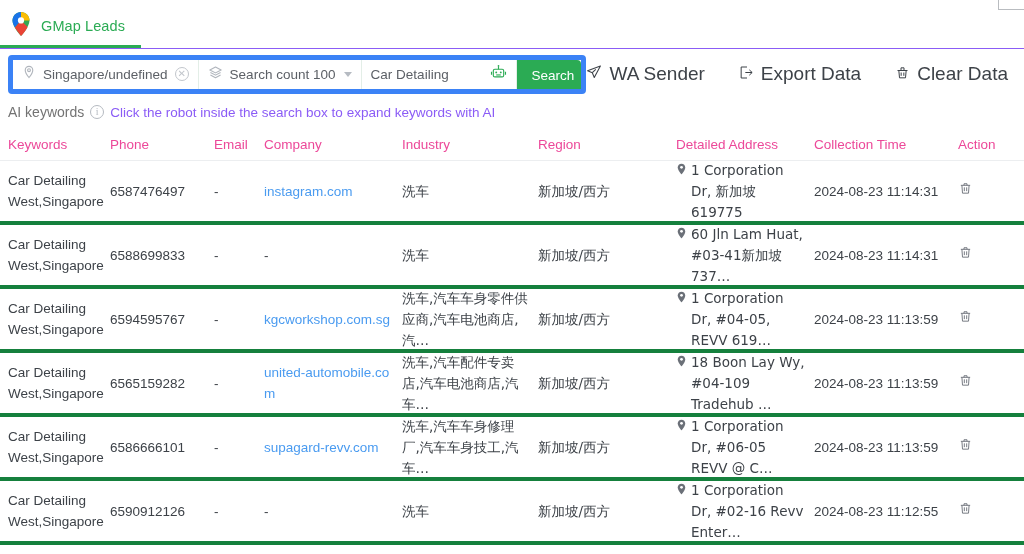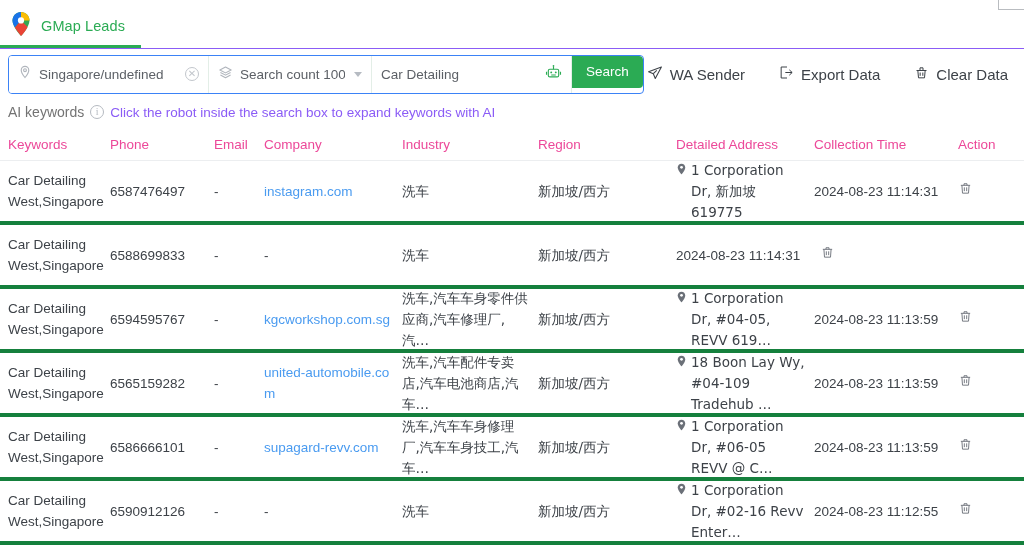--- a/index.html
+++ b/index.html
@@ -62,21 +62,21 @@
   .toolbar {
     height: 50px;
     display: flex;
     align-items: center;
     padding: 0 10px 0 8px;
   }
   .searchgroup {
     display: flex;
     align-items: stretch;
     height: 39px;
-    border: 1px solid #3b82f6;
+    border: 5px solid #3b82f6;
     border-radius: 4px;
     overflow: hidden;
     background: #fff;
   }
   .sg-cell {
     display: flex;
     align-items: center;
     gap: 7px;
     padding: 0 9px;
     height: 100%;
@@ -127,21 +127,21 @@
     display: flex;
     align-items: center;
     margin-left: auto;
     gap: 34px;
     padding-right: 6px;
   }
   .action {
     display: flex;
     align-items: center;
     gap: 7px;
-    font-size: 15px;
+    font-size: 19px;
     color: #3d4248;
     cursor: pointer;
     white-space: nowrap;
   }
 
   
   .aikw {
     display: flex;
     align-items: center;
     gap: 6px;
@@ -351,34 +351,43 @@
                 <path d="M7.6 7.6v4.6M10.4 7.6v4.6"></path>
               </svg></span></div>
         </div>
         <div class="trow">
           <div class="cell c-kw">Car Detailing West,Singapore</div>
           <div class="cell c-phone">6588699833</div>
           <div class="cell c-email">-</div>
           <div class="cell c-company"><span class="dash">-</span></div>
           <div class="cell c-industry cjk">洗车</div>
           <div class="cell c-region cjk">新加坡/西方</div>
+          <div class="cell c-addr">
+            <div class="addr-wrap">
+              <span><svg width="11" height="12" viewBox="0 0 12 13" class="marker">
+                  <path d="M6 .7C3.7.7 1.9 2.5 1.9 4.8c0 3 4.1 7.5 4.1 7.5s4.1-4.5 4.1-7.5C10.1 2.5 8.3.7 6 .7z" fill="#6b7078"></path>
+                  <circle cx="6" cy="4.7" r="1.5" fill="#fff"></circle>
+                </svg></span>
+              <span class="addr-text cjk">60 Jln Lam Huat, #03-41新加坡 737…</span>
+            </div>
+          </div>
           <div class="cell c-time">2024-08-23 11:14:31</div>
           <div class="cell c-action"><span class="trash"><svg width="15" height="15" viewBox="0 0 18 18" fill="none" stroke="#6b7078" stroke-width="1.1" stroke-linejoin="round">
                 <path d="M3.4 5.2h11.2"></path>
                 <path d="M7.2 5.2V3.3h3.6v1.9"></path>
                 <path d="M4.7 5.2l.7 9.4h7.2l.7-9.4"></path>
                 <path d="M7.6 7.6v4.6M10.4 7.6v4.6"></path>
               </svg></span></div>
         </div>
         <div class="trow">
           <div class="cell c-kw">Car Detailing West,Singapore</div>
           <div class="cell c-phone">6594595767</div>
           <div class="cell c-email">-</div>
           <div class="cell c-company"><span class="link">kgcworkshop.com.sg</span></div>
-          <div class="cell c-industry cjk">洗车,汽车车身零件供应商,汽车修理厂,汽…</div>
+          <div class="cell c-industry cjk">洗车,汽车车身零件供应商,汽车电池商店,汽…</div>
           <div class="cell c-region cjk">新加坡/西方</div>
           <div class="cell c-addr">
             <div class="addr-wrap">
               <span><svg width="11" height="12" viewBox="0 0 12 13" class="marker">
                   <path d="M6 .7C3.7.7 1.9 2.5 1.9 4.8c0 3 4.1 7.5 4.1 7.5s4.1-4.5 4.1-7.5C10.1 2.5 8.3.7 6 .7z" fill="#6b7078"></path>
                   <circle cx="6" cy="4.7" r="1.5" fill="#fff"></circle>
                 </svg></span>
               <span class="addr-text cjk">1 Corporation Dr, #04-05, REVV 619…</span>
             </div>
           </div>

